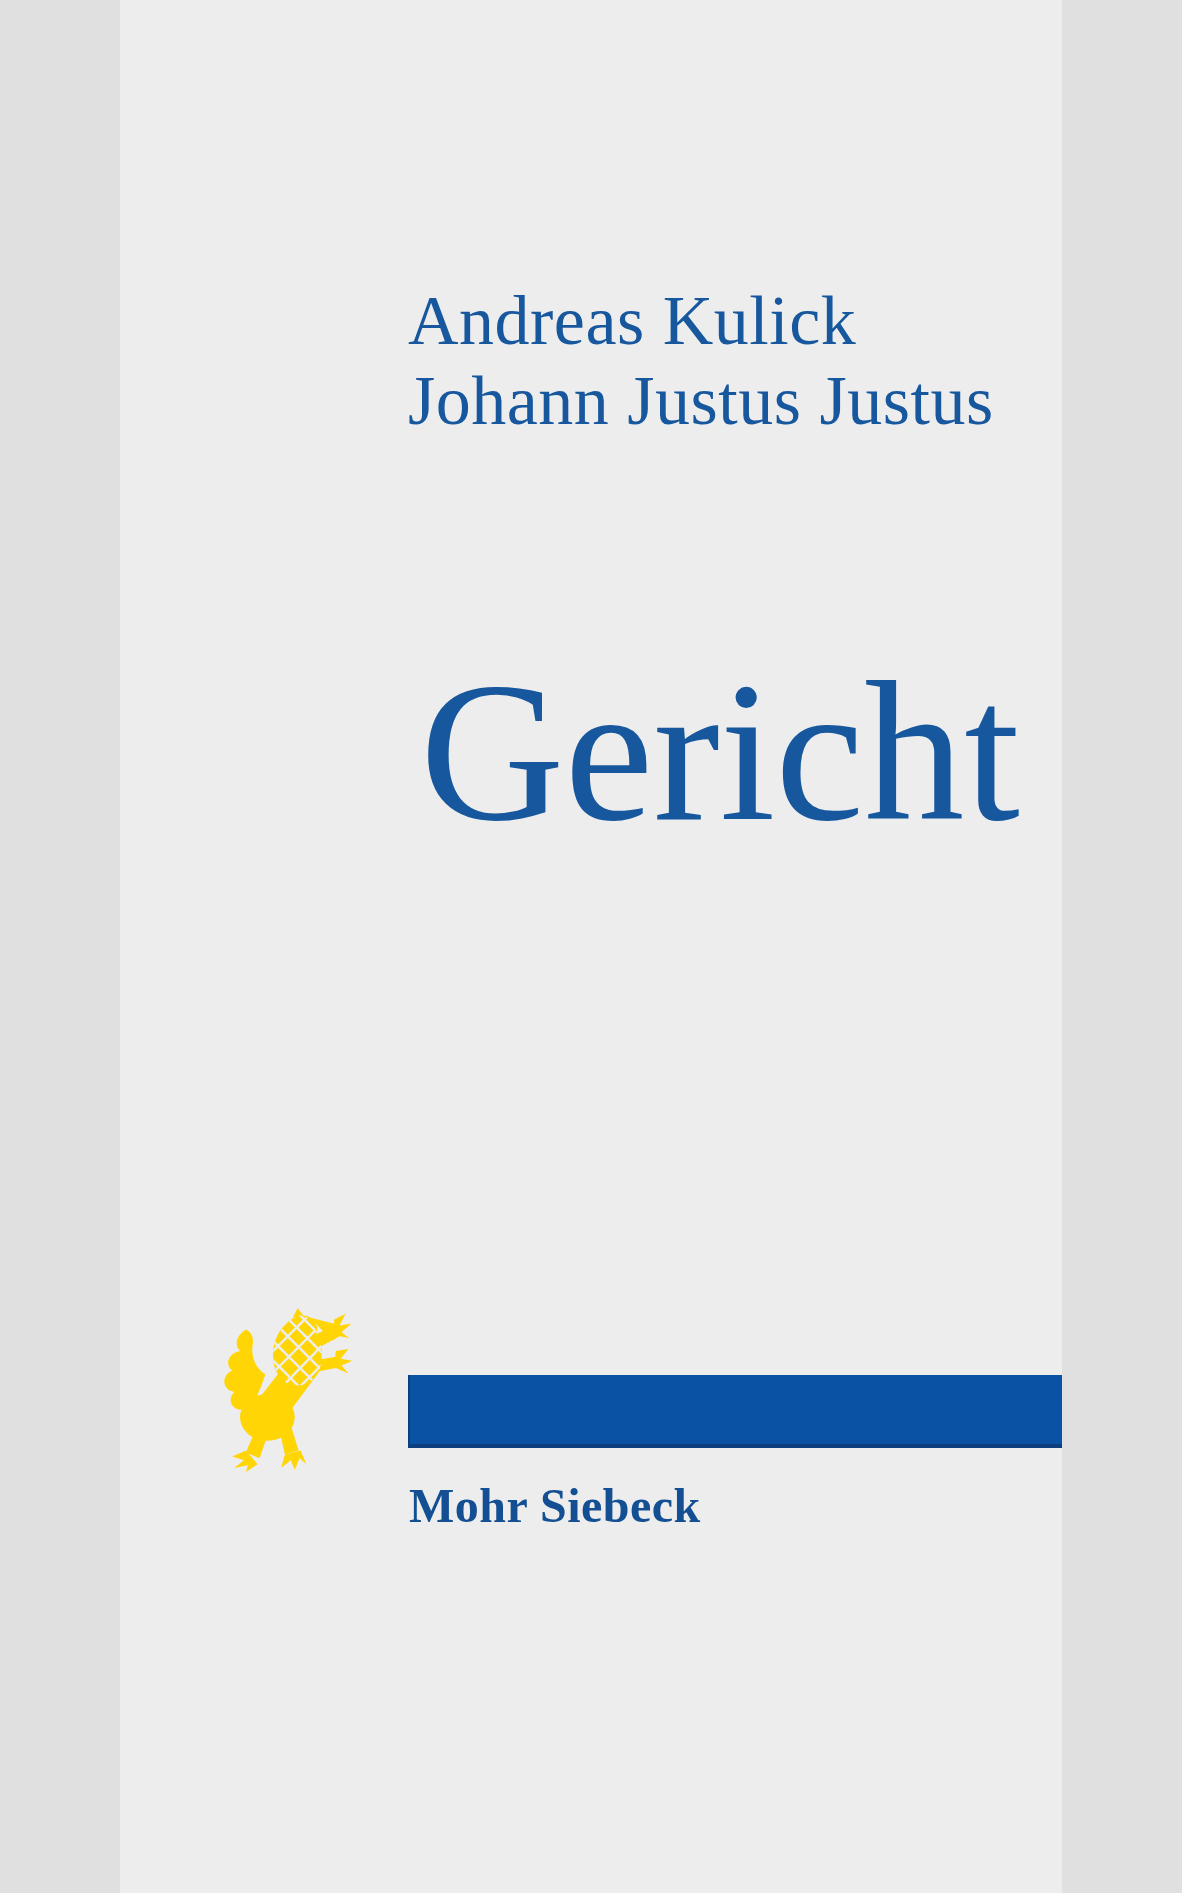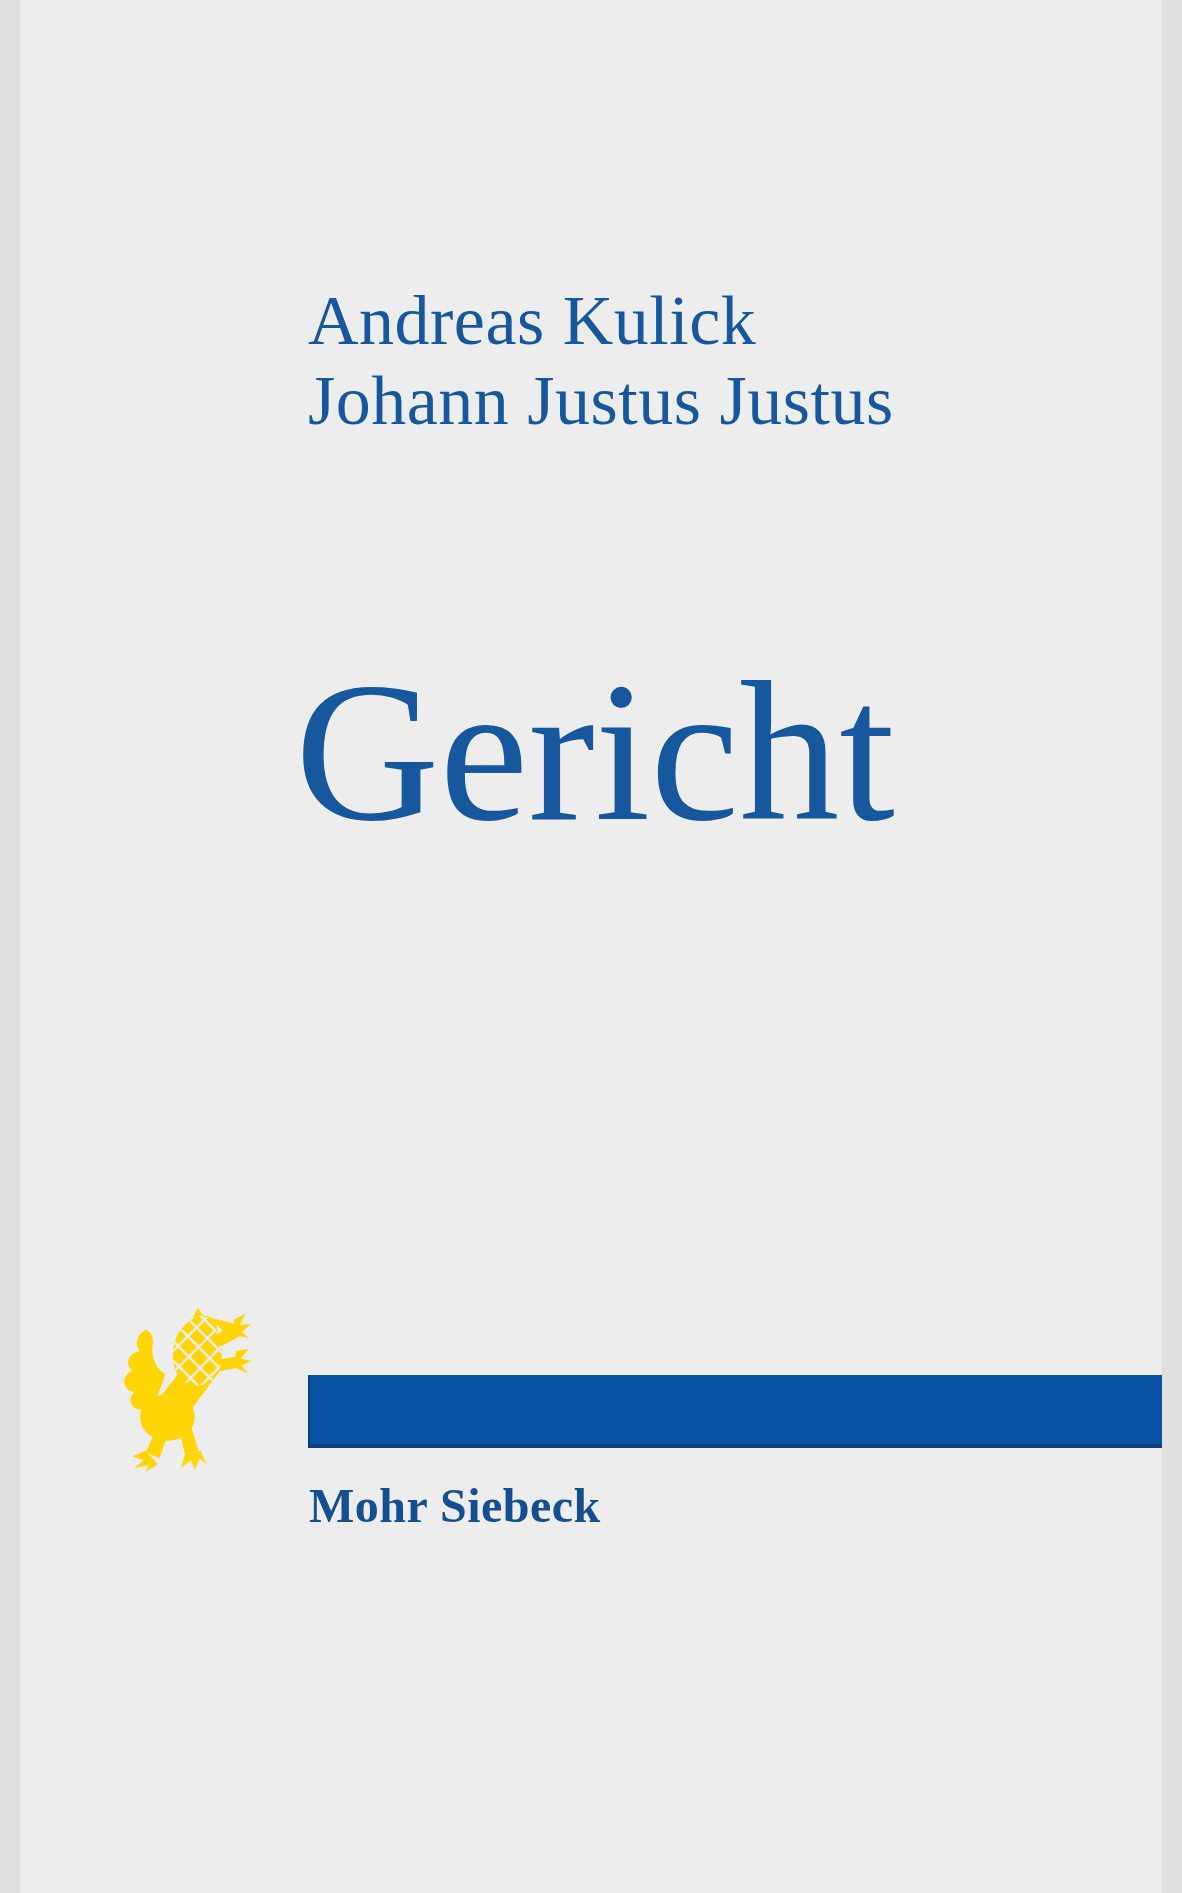--- a/index.html
+++ b/index.html
@@ -3,21 +3,21 @@
 <meta charset="utf-8">
 <title>Book Cover</title>
 <style>
   html, body {
     margin: 0;
     padding: 0;
     background: #e0e0e0;
   }
   .cover {
     position: relative;
-    width: 1142px;
+    width: 942px;
     height: 1893px;
     margin: 0 auto;
     background: var(--background, #EDEDEE);
     font-family: "Liberation Serif", "DejaVu Serif", serif;
     overflow: hidden;
   }
   .authors {
     position: absolute;
     left: 288px;
     top: 281px;
@@ -31,21 +31,21 @@
     position: absolute;
     left: 284px;
     top: 540px;
     font-size: 120px;
     line-height: 120px;
     color: var(--title-blue, #17579D);
     white-space: nowrap;
   }
   .title-line2 {
     position: absolute;
-    left: 275px;
+    left: 300px;
     top: 652px;
     font-size: 200px;
     line-height: 200px;
     color: var(--title-blue, #17579D);
     white-space: nowrap;
   }
   .lion-logo {
     position: absolute;
     left: 88px;
     top: 1306px;

